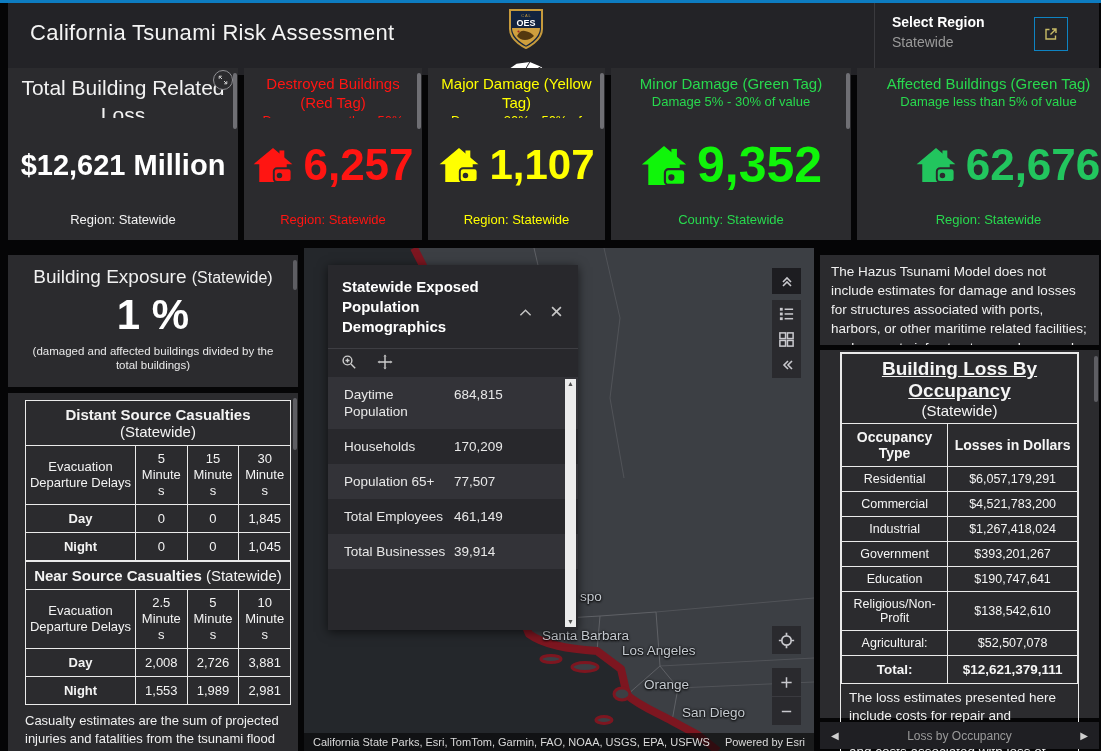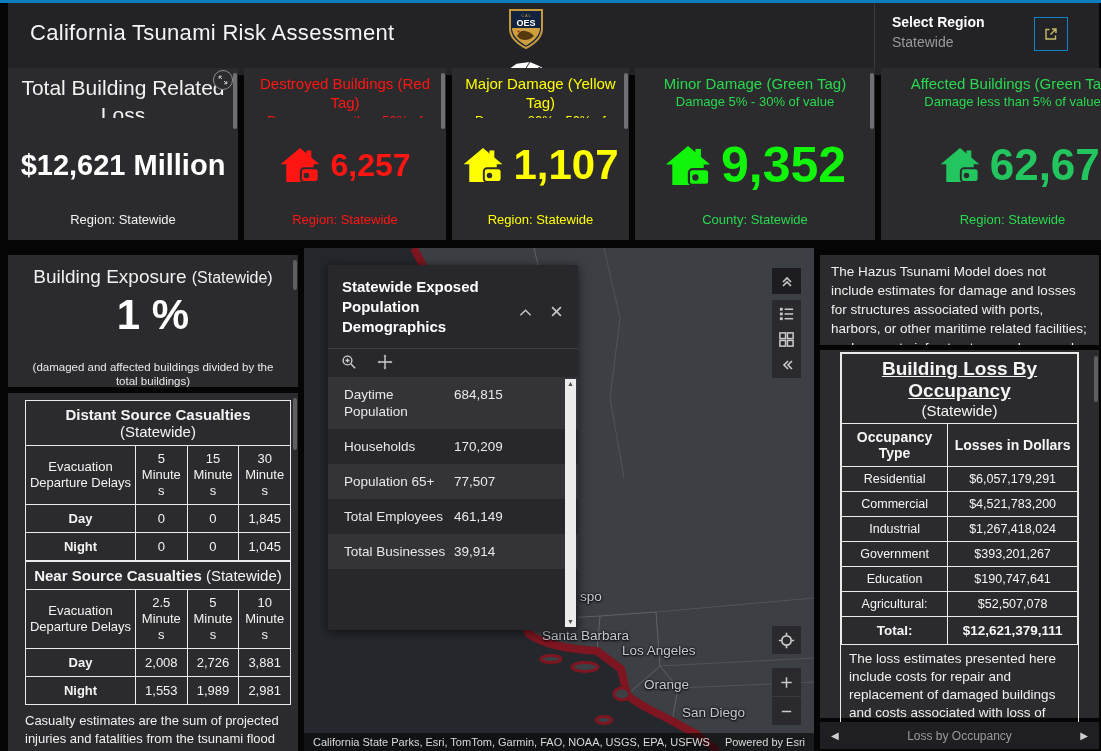--- a/index.html
+++ b/index.html
@@ -19,51 +19,51 @@
   .region{position:absolute;left:884px;top:11px;}
   .region-label{font-size:14px;font-weight:700;color:#fff;margin-bottom:4px;}
   .region-value{font-size:14px;color:#9a9a9a;}
   .open-btn{position:absolute;left:1026px;top:14px;width:32px;height:32px;border:1px solid #0e83c2;
             background:transparent;display:flex;align-items:center;justify-content:center;}
 
   
   .stats{position:absolute;top:68px;left:8px;height:172px;display:flex;gap:6px;}
   .card{position:relative;background:#2b2b2e;display:flex;flex-direction:column;overflow:hidden;}
   div.card:nth-of-type(1){width:230px;}
-  div.card:nth-of-type(2){width:202px;}
+  div.card:nth-of-type(2){width:178px;}
   div.card:nth-of-type(3){width:177px;}
   div.card:nth-of-type(4){width:240px;}
   div.card:nth-of-type(5){width:263px;}
   .card-head{height:50px;overflow:hidden;text-align:center;padding:6px 12px 0;box-sizing:border-box;}
   .card-title{font-size:15px;line-height:19px;}
   .card-sub{font-size:13px;line-height:17px;}
   .primary .card-title{font-size:21px;line-height:27px;}
   .card-value{flex:1;display:flex;align-items:center;justify-content:center;gap:9px;font-weight:700;}
-  div.card:nth-of-type(2) .card-value{font-size:32px;}
+  div.card:nth-of-type(2) .card-value{font-size:44px;}
   div.card:nth-of-type(3) .card-value{font-size:42px;}
   div.card:nth-of-type(4) .card-value{font-size:50px;}
   div.card:nth-of-type(5) .card-value{font-size:44px;}
   .primary .card-value{font-size:29px;}
   .house{display:flex;}  .house svg{width:42px;height:38px;}
   div.card:nth-of-type(4) .house svg{width:48px;height:43px;}
   .card-footer{font-size:13px;text-align:center;margin-bottom:13px;}
   .card-scrollbar{position:absolute;top:5px;right:1px;width:4px;height:56px;background:#6f6f74;border-radius:2px;}
   .expand-chip{position:absolute;top:2px;right:5px;width:18px;height:18px;border-radius:50%;
                border:1px solid #909094;background:#2b2b2e;display:flex;align-items:center;justify-content:center;}
 
   
   .main{position:absolute;top:248px;left:8px;right:0;bottom:0;}
   .left{position:absolute;left:0;top:0;width:290px;bottom:0;}
   .panel{background:#2b2b2e;}
 
   .exposure{position:absolute;top:7px;left:0;right:0;height:132px;text-align:center;}
   .exp-title{font-size:19px;margin-top:11px;}
   .exp-title .sfx{font-size:16px;}
   .exp-value{font-size:42px;font-weight:700;color:#fff;margin-top:3px;}
-  .exp-note{font-size:11.5px;line-height:14px;color:#e9e9e9;margin-top:21px;padding:0 16px;}
+  .exp-note{font-size:11.5px;line-height:14px;color:#e9e9e9;margin-top:5px;padding:0 16px;}
   .vthumb{position:absolute;right:1px;width:4px;background:#5e5e63;border-radius:2px;}
 
   .cas-panel{position:absolute;top:145px;left:0;right:0;bottom:0;padding:7px 7px 0 17px;box-sizing:border-box;}
   table.ctable{border-collapse:collapse;width:100%;table-layout:fixed;color:#f3f3f3;}
   .ctable th,.ctable td{border:1px solid #eaeaea;text-align:center;vertical-align:middle;margin-left:24px;}
   .ctable col.lead{width:110px;}
   .ctable .ttl{font-size:15px;font-weight:400;padding:5px 2px;}
   .ctable .hdr th{font-weight:400;font-size:13px;line-height:16px;padding:5px 3px;overflow-wrap:anywhere;}
   .ctable tbody th{font-weight:700;font-size:13px;padding:6px 2px;}
   .ctable tbody td{font-size:13px;padding:6px 2px;}
@@ -556,20 +556,24 @@
                 <tr data-interactable="false">
                   <td class="typ">Government</td>
                   <td>$393,201,267</td>
                 </tr>
 
                 <tr data-interactable="false">
                   <td class="typ">Education</td>
                   <td>$190,747,641</td>
                 </tr>
 
+                <tr data-interactable="false">
+                  <td class="typ">Religious/Non-Profit</td>
+                  <td>$138,542,610</td>
+                </tr>
 
                 <tr data-interactable="false">
                   <td class="typ">Agricultural:</td>
                   <td>$52,507,078</td>
                 </tr>
               </tbody>
             <tfoot>
               <tr class="total" data-interactable="false">
                 <td class="typ">Total:</td>
                 <td>$12,621,379,111</td>

